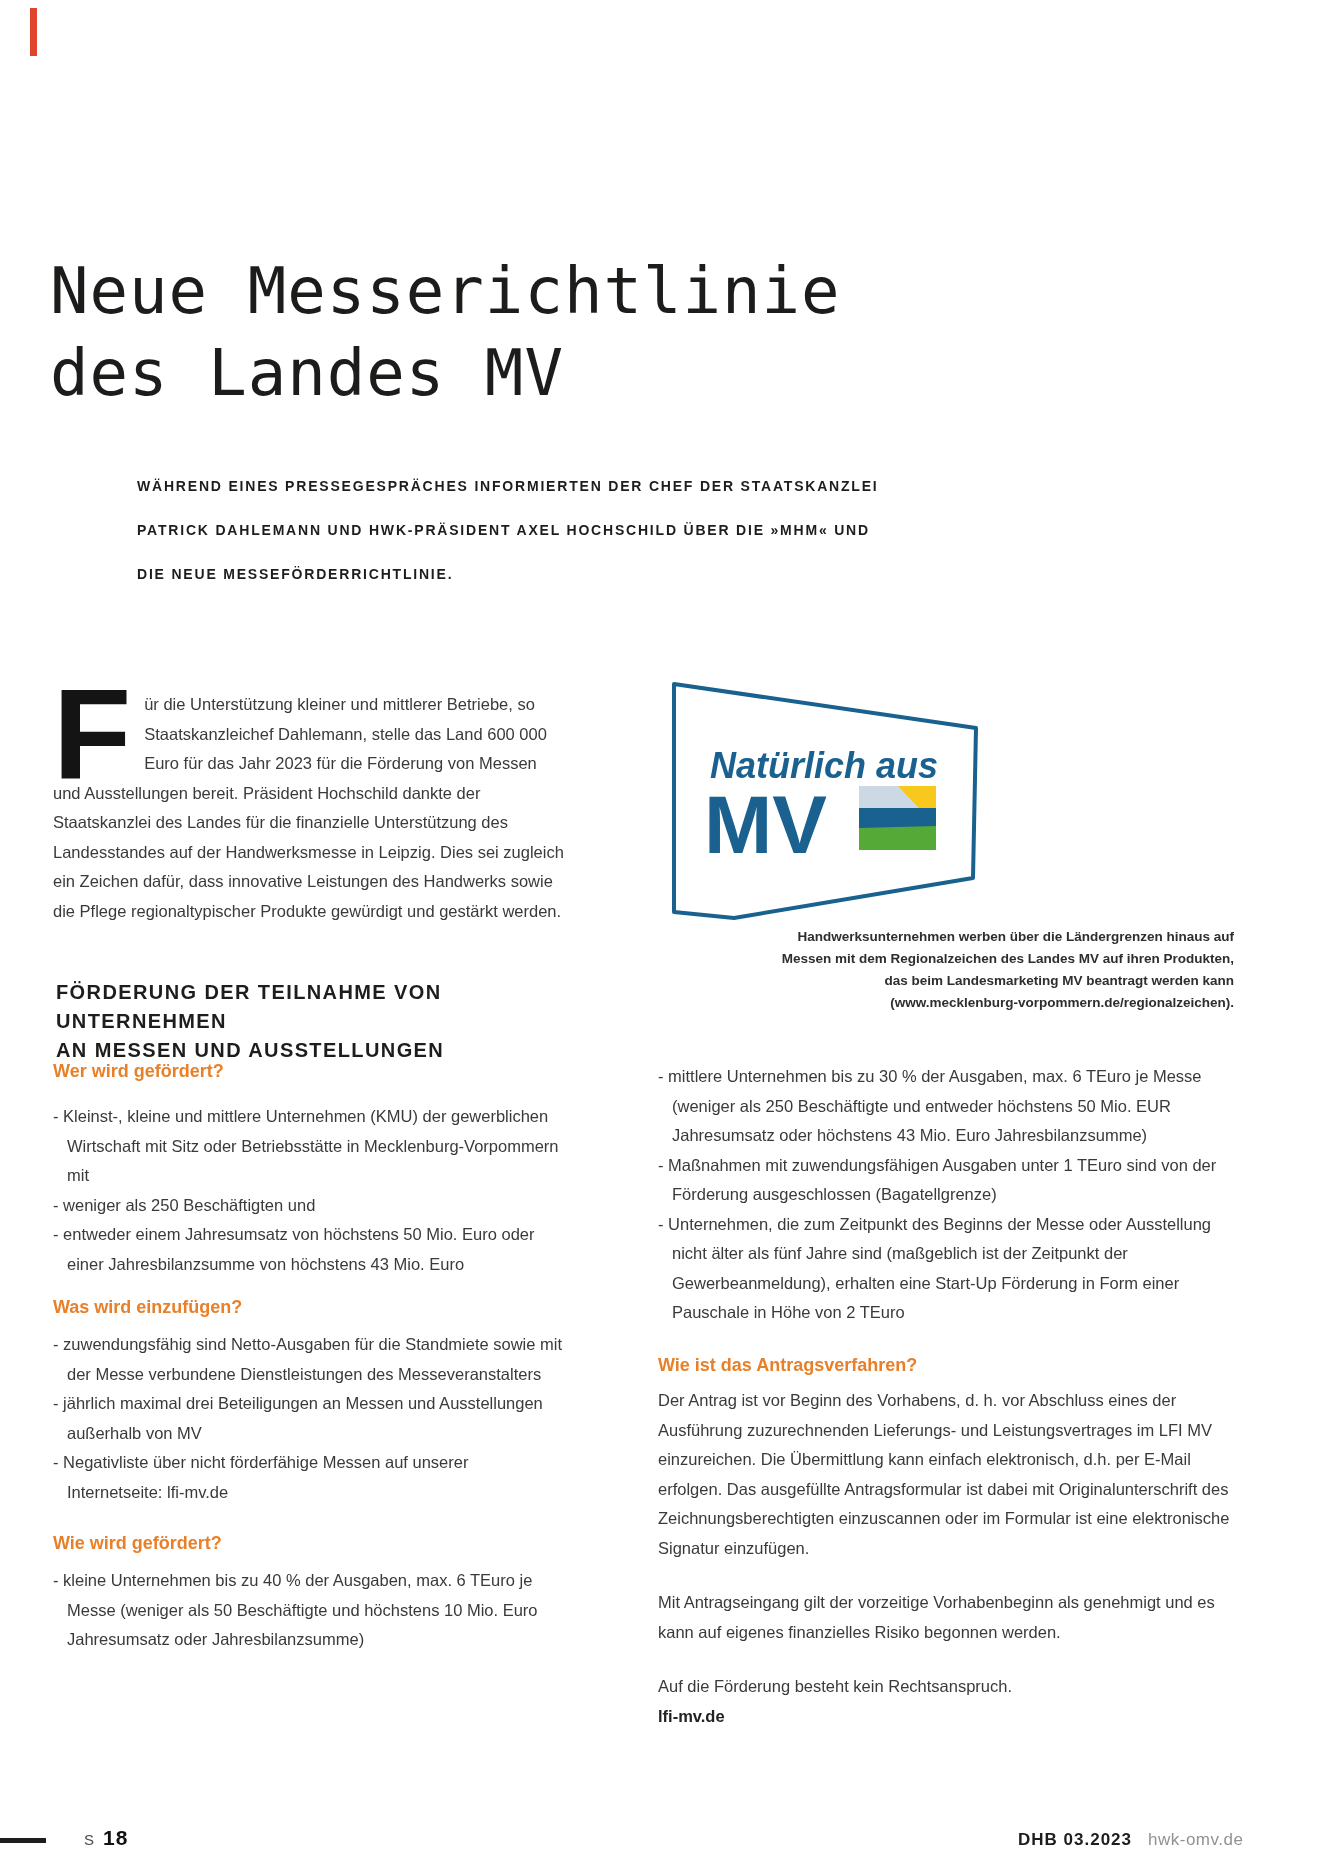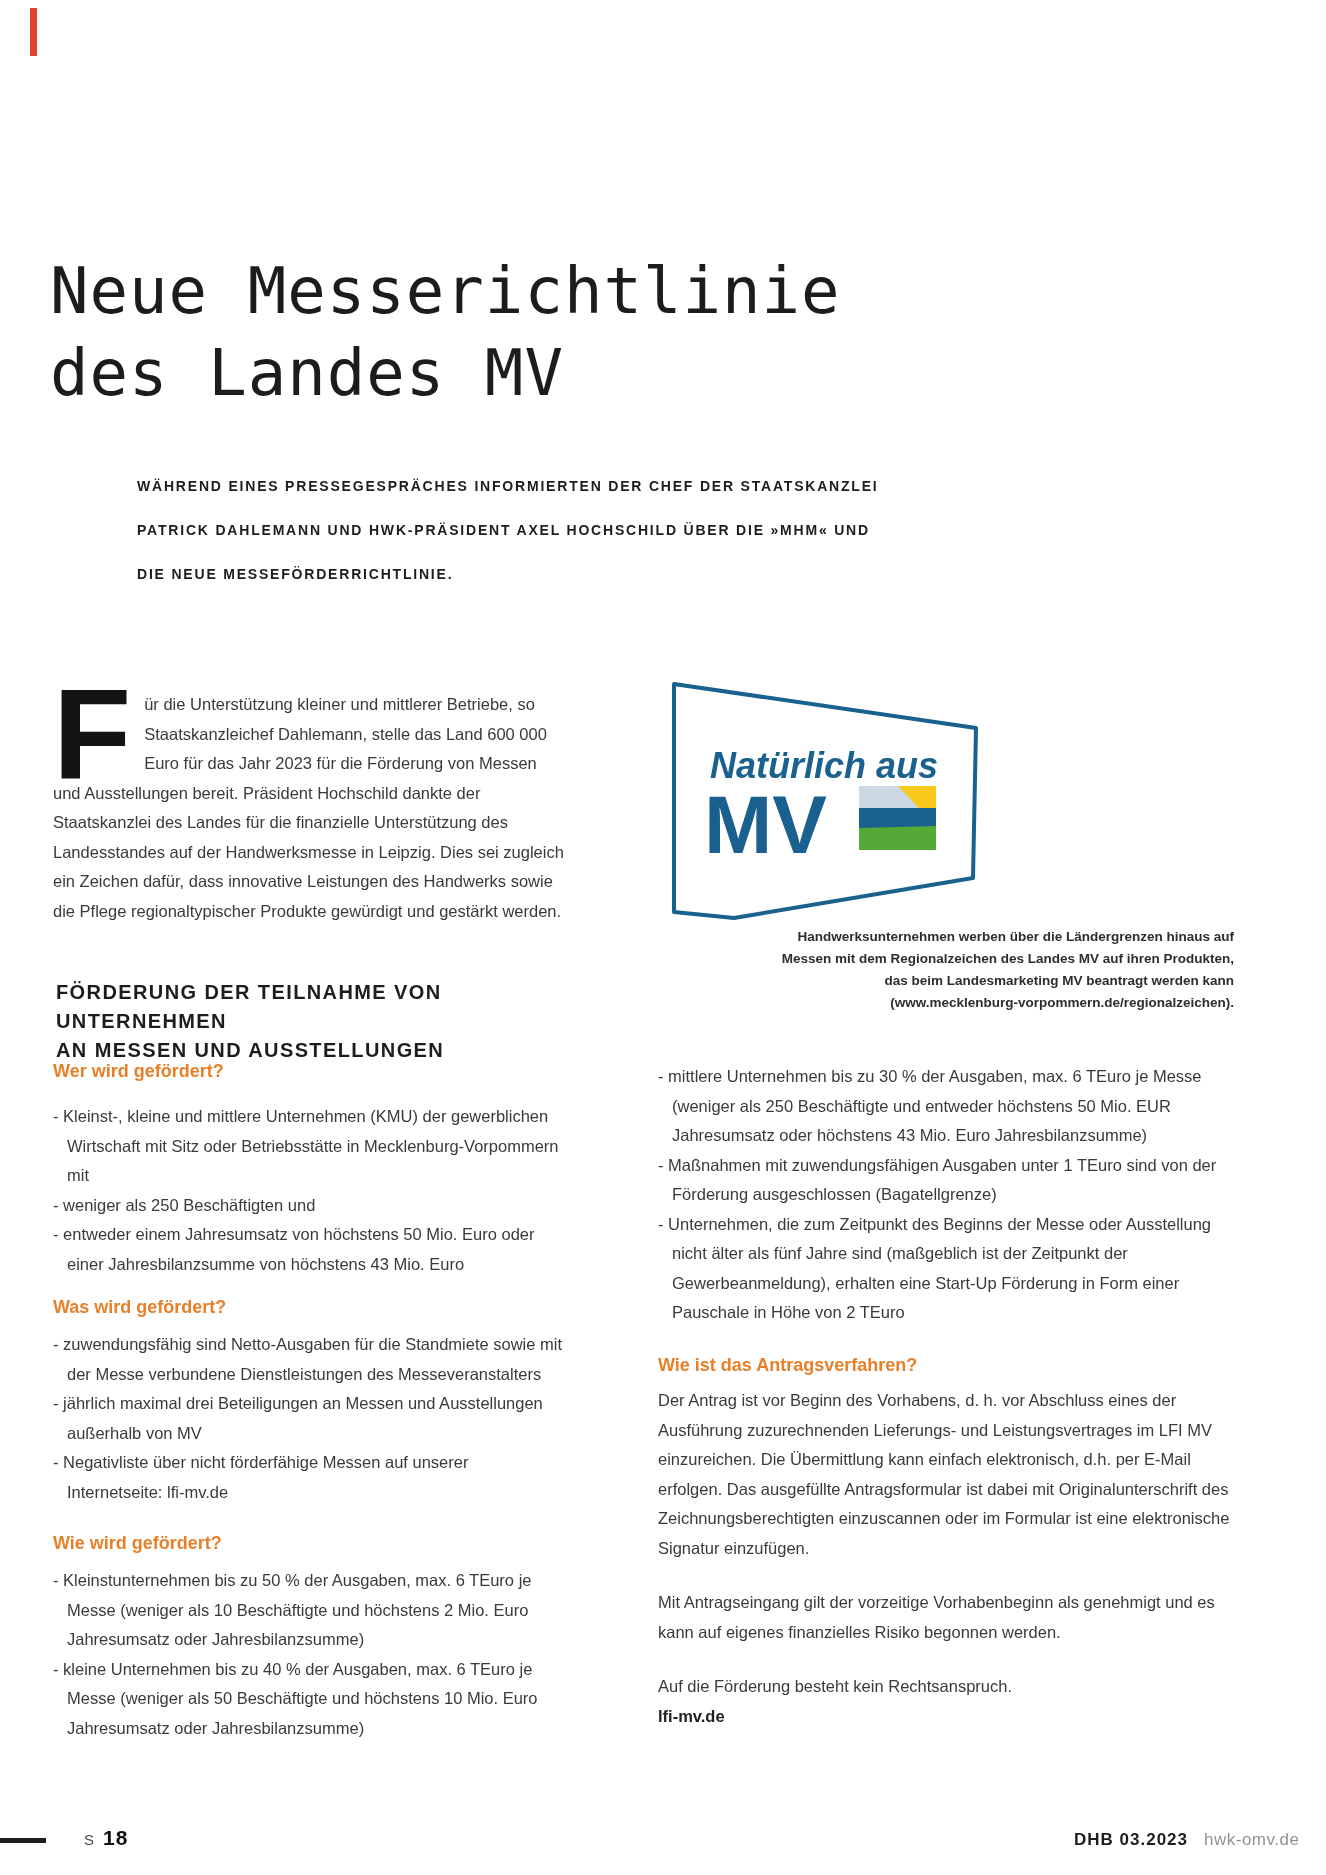--- a/index.html
+++ b/index.html
@@ -40,21 +40,21 @@
 
   .li{padding-left:14px;text-indent:-14px;}
 
   .pos{position:absolute;}
   .bold-link{font-weight:bold;color:#222;font-size:16.5px;line-height:29.5px;}
 
   .footer-rule{position:absolute;left:0;top:1838px;width:46px;height:5px;background:#1d1d1b;}
   .footer-left{position:absolute;left:84px;top:1826px;display:flex;align-items:baseline;gap:8px;}
   .footer-left .s{font-size:15px;color:#4a4a4a;letter-spacing:1px;}
   .footer-left .num{font-size:21px;font-weight:bold;color:#111;letter-spacing:1px;}
-  .footer-right{position:absolute;left:1074px;top:1830px;display:flex;align-items:center;gap:16px;}
+  .footer-right{position:absolute;left:1018px;top:1830px;display:flex;align-items:center;gap:16px;}
   .footer-right .issue{font-size:17px;font-weight:bold;color:#1d1d1b;letter-spacing:1px;}
   .footer-right .site{font-size:17px;color:#8e9398;letter-spacing:0.5px;}
 </style>
 </head>
 <body>
 
 <div class="page">
 
   <div class="red-mark"></div>
 
@@ -88,30 +88,29 @@
   <div class="section-heading">FÖRDERUNG DER TEILNAHME VON UNTERNEHMEN
 AN MESSEN UND AUSSTELLUNGEN</div>
 
   <div class="pos subhead" style="left:53px;top:1058px;">Wer wird gefördert?</div>
   <div class="col-left bodytext" style="top:1094px;margin-top:8px;">
     <div class="li">- Kleinst-, kleine und mittlere Unternehmen (KMU) der gewerblichen Wirtschaft mit Sitz oder Betriebsstätte in Mecklenburg-Vorpommern mit</div>
     <div class="li">- weniger als 250 Beschäftigten und</div>
     <div class="li">- entweder einem Jahresumsatz von höchstens 50 Mio. Euro oder einer Jahresbilanzsumme von höchstens 43 Mio. Euro</div>
   </div>
 
-  <div class="pos subhead" style="left:53px;top:1294px;">Was wird gefördert?</div>
+  <div class="pos subhead" style="left:53px;top:1294px;">Was wird einzufügen?</div>
   <div class="col-left bodytext" style="top:1330px;">
     <div class="li">- zuwendungsfähig sind Netto-Ausgaben für die Standmiete sowie mit der Messe verbundene Dienstleistungen des Messeveranstalters</div>
     <div class="li">- jährlich maximal drei Beteiligungen an Messen und Ausstellungen außerhalb von MV</div>
     <div class="li">- Negativliste über nicht förderfähige Messen auf unserer Internetseite: lfi-mv.de</div>
   </div>
 
   <div class="pos subhead" style="left:53px;top:1530px;">Wie wird gefördert?</div>
   <div class="col-left bodytext" style="top:1566px;">
-    <div class="li">- Kleinstunternehmen bis zu 50 % der Ausgaben, max. 6 TEuro je Messe (weniger als 10 Beschäftigte und höchstens 2 Mio. Euro Jahresumsatz oder Jahresbilanzsumme)</div>
     <div class="li">- kleine Unternehmen bis zu 40 % der Ausgaben, max. 6 TEuro je Messe (weniger als 50 Beschäftigte und höchstens 10 Mio. Euro Jahresumsatz oder Jahresbilanzsumme)</div>
   </div>
 
   <div class="col-right bodytext" style="top:1062px;">
     <div class="li">- mittlere Unternehmen bis zu 30 % der Ausgaben, max. 6 TEuro je Messe (weniger als 250 Beschäftigte und entweder höchstens 50 Mio. EUR Jahresumsatz oder höchstens 43 Mio. Euro Jahresbilanzsumme)</div>
     <div class="li">- Maßnahmen mit zuwendungsfähigen Ausgaben unter 1 TEuro sind von der Förderung ausgeschlossen (Bagatellgrenze)</div>
     <div class="li">- Unternehmen, die zum Zeitpunkt des Beginns der Messe oder Ausstellung nicht älter als fünf Jahre sind (maßgeblich ist der Zeitpunkt der Gewerbeanmeldung), erhalten eine Start-Up Förderung in Form einer Pauschale in Höhe von 2 TEuro</div>
   </div>
 
   <div class="pos subhead" style="left:658px;top:1352px;">Wie ist das Antragsverfahren?</div>

